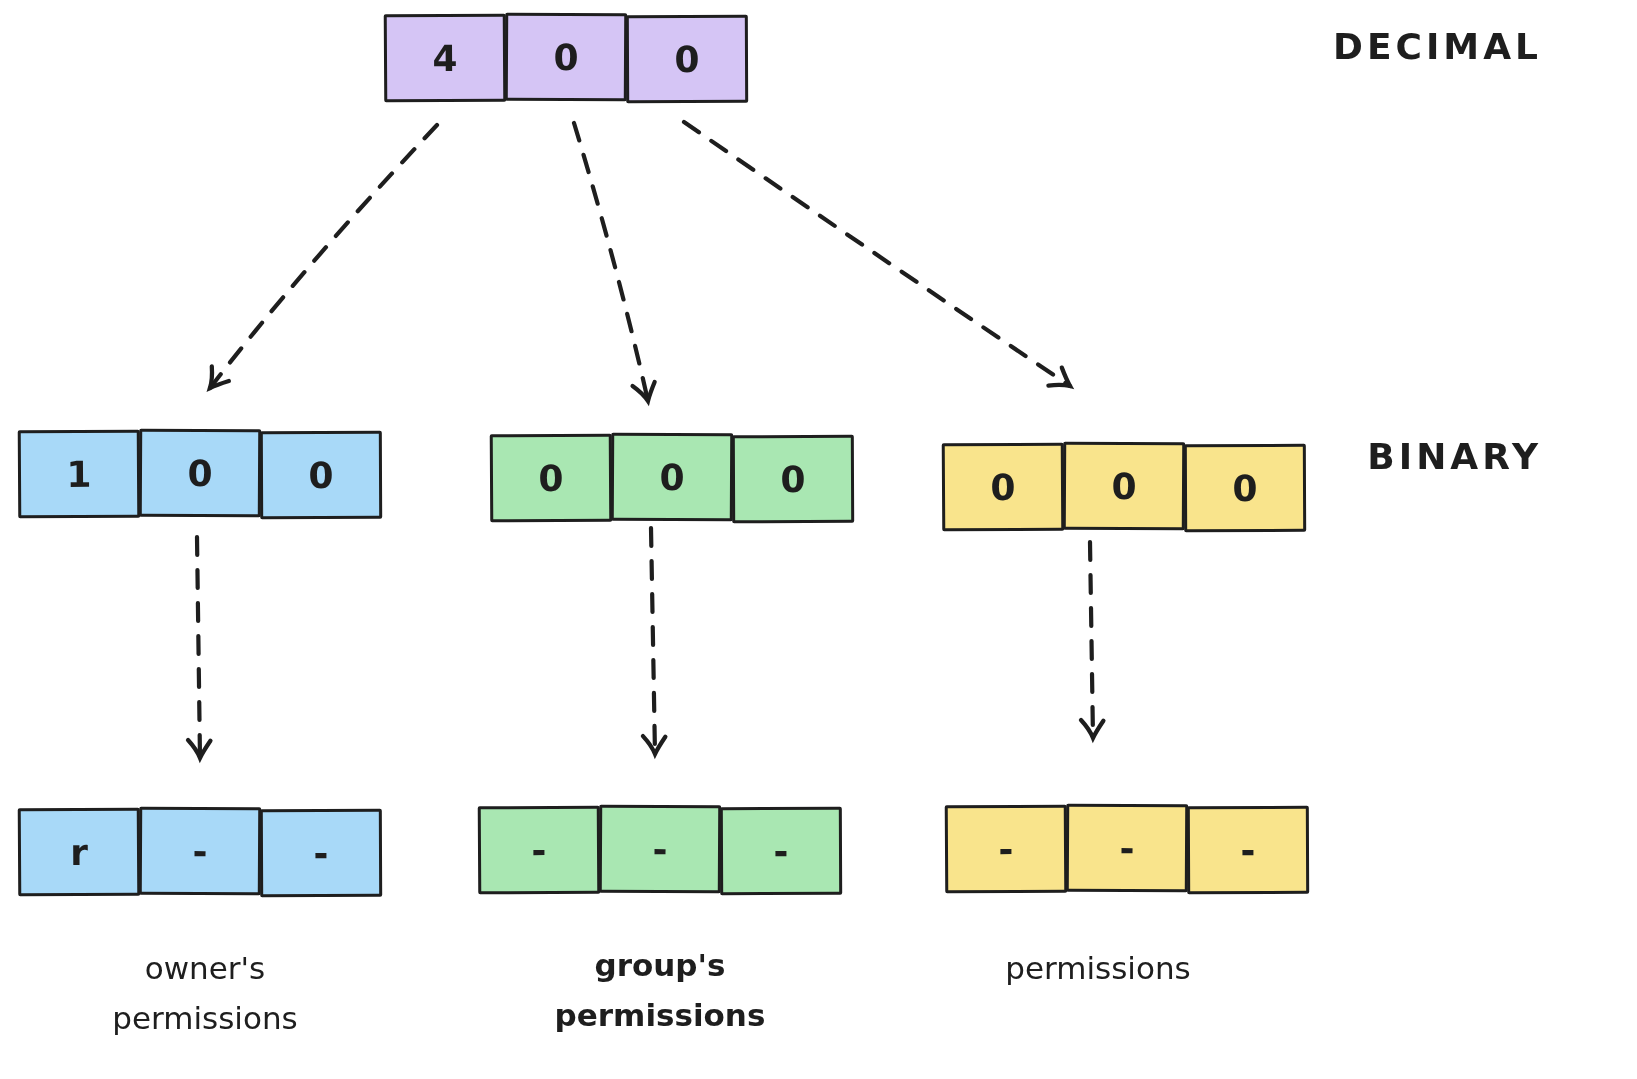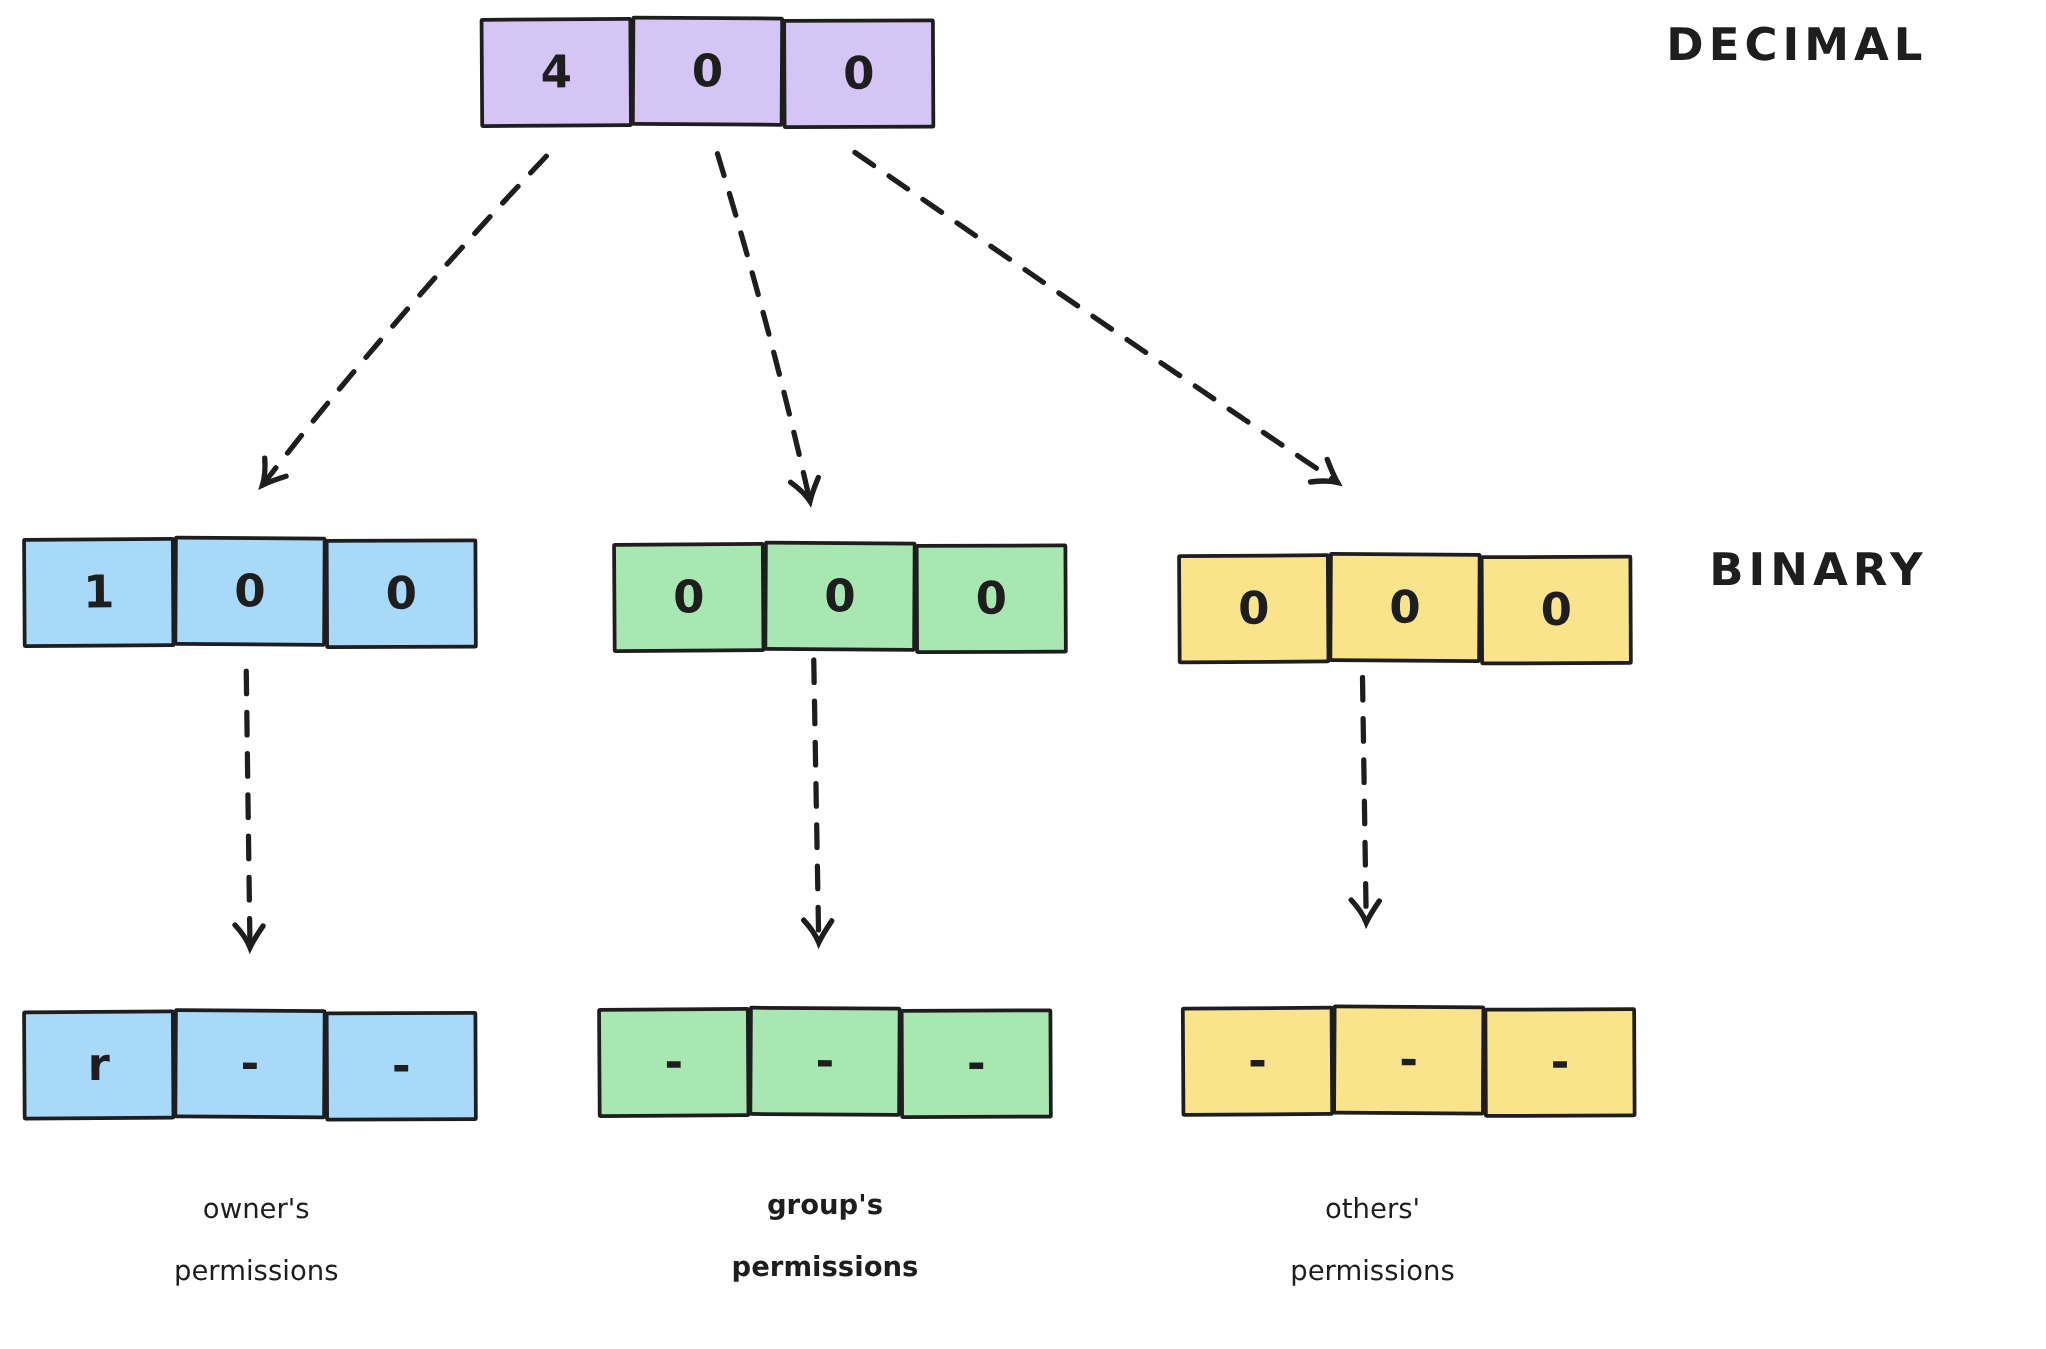--- a/index.html
+++ b/index.html
@@ -29,21 +29,21 @@
   .cell:nth-child(3){transform:rotate(-0.25deg) translateY(1px);}
 
   .side-label{
     position:absolute;right:95px;width:360px;
     text-align:right;
     font-size:36px;font-weight:bold;letter-spacing:4px;
   }
   .caption{
     position:absolute;width:320px;
     text-align:center;
-    font-size:22px;font-weight:500;line-height:50px;
+    font-size:31px;font-weight:500;line-height:50px;
   }
 </style>
 </head>
 <body>
 
 <div class="canvas">
 
   <svg class="arrows">
     <defs>
       <marker id="ah" viewBox="0 0 30 30" refX="23" refY="15" markerWidth="32" markerHeight="32" orient="auto" markerUnits="userSpaceOnUse">
@@ -135,29 +135,28 @@
         <span>-</span>
       </div>
     <div class="cell" style="background: rgb(249, 228, 140);">
         <span>-</span>
       </div>
     <div class="cell" style="background: rgb(249, 228, 140);">
         <span>-</span>
       </div>
   </div>
 
-  <div class="side-label" style="top:16px;">DECIMAL</div>
+  <div class="side-label" style="top:26px;">DECIMAL</div>
   <div class="side-label" style="top:436px;text-align:right;">BINARY</div>
 
   <div class="caption" style="left:45px;top:943px;">
     <div>owner's</div>
     <div>permissions</div>
   </div>
   <div class="caption" style="left:500px;top:940px;font-weight:bold;">
     <div>group's</div>
     <div>permissions</div>
   </div>
   <div class="caption" style="left:938px;top:943px;">
-    <div>others'</div>
     <div>permissions</div>
   </div>
 
 </div>
 
 </body></html>

